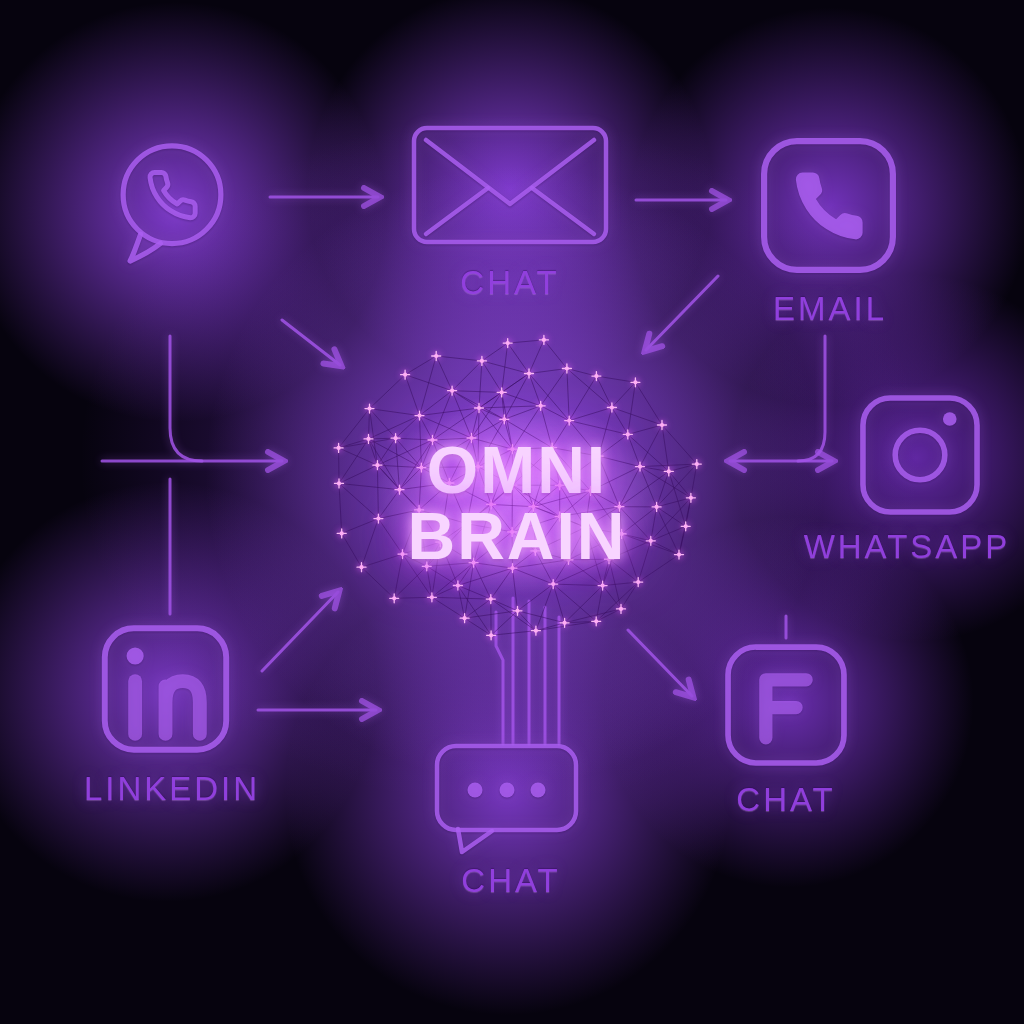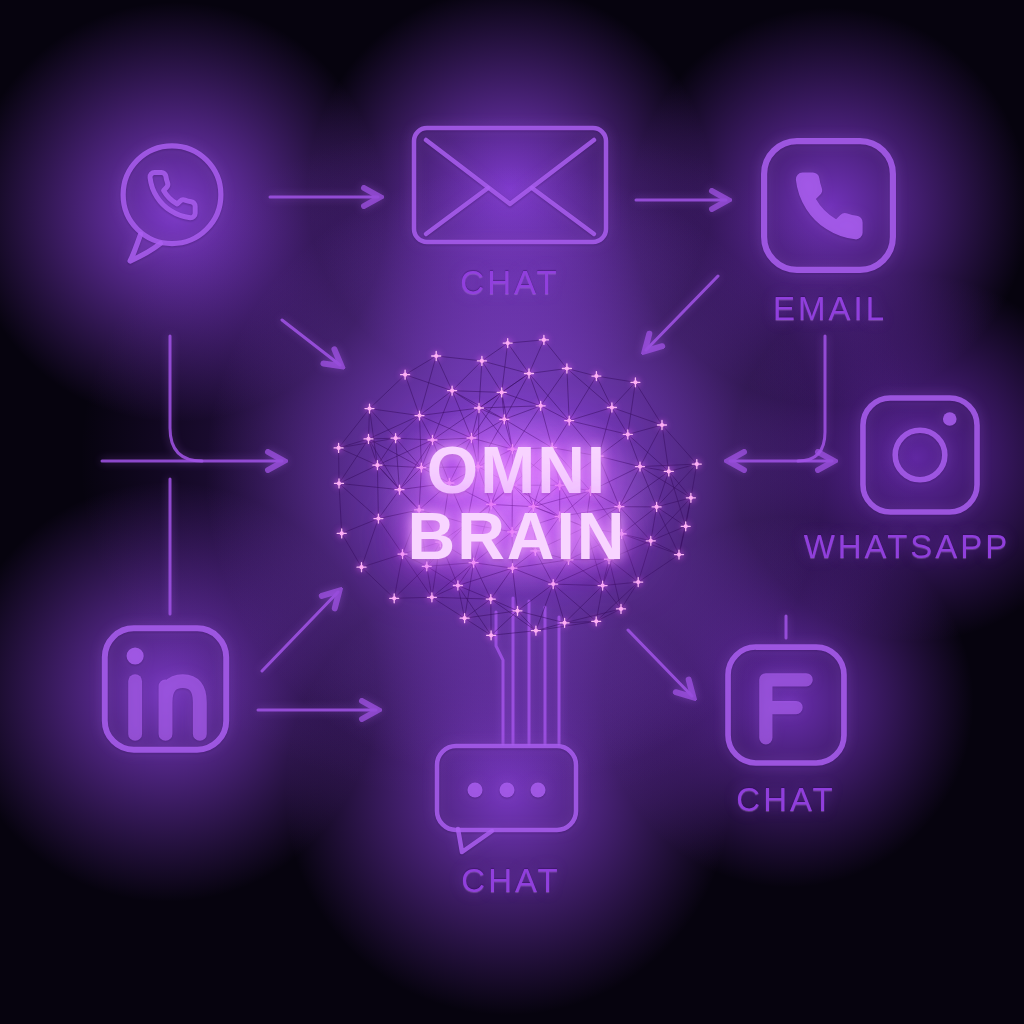--- a/index.html
+++ b/index.html
@@ -584,20 +584,21 @@
   <div class="label" style="left:907px;top:528px">WHATSAPP</div>
 
   <div class="icon-node" style="left:98px;top:623px;width:135px;height:132px">
     <svg viewBox="0 0 100 100">
       <rect class="st" x="4" y="4" width="92" height="92" rx="22"></rect>
       <circle class="fl" cx="27" cy="25" r="6.5"></circle>
       <path class="st thick" d="M27 44 V84"></path>
       <path class="st thick" d="M50 84 V48 M50 60 Q50 44 63 44 Q76 44 76 60 V84"></path>
     </svg>
   </div>
+  <div class="label" style="left:172px;top:770px">LINKEDIN</div>
 
   <div class="icon-node" style="left:722px;top:642px;width:128px;height:126px">
     <svg viewBox="0 0 100 100">
       <rect class="st" x="4" y="4" width="92" height="92" rx="22"></rect>
       <path class="st thick" d="M34 76 V30 M34 30 H66 M34 52 H58"></path>
     </svg>
   </div>
   <div class="label" style="left:786px;top:781px">CHAT</div>
 
   <div class="icon-node" style="left:433px;top:742px;width:147px;height:115px">

